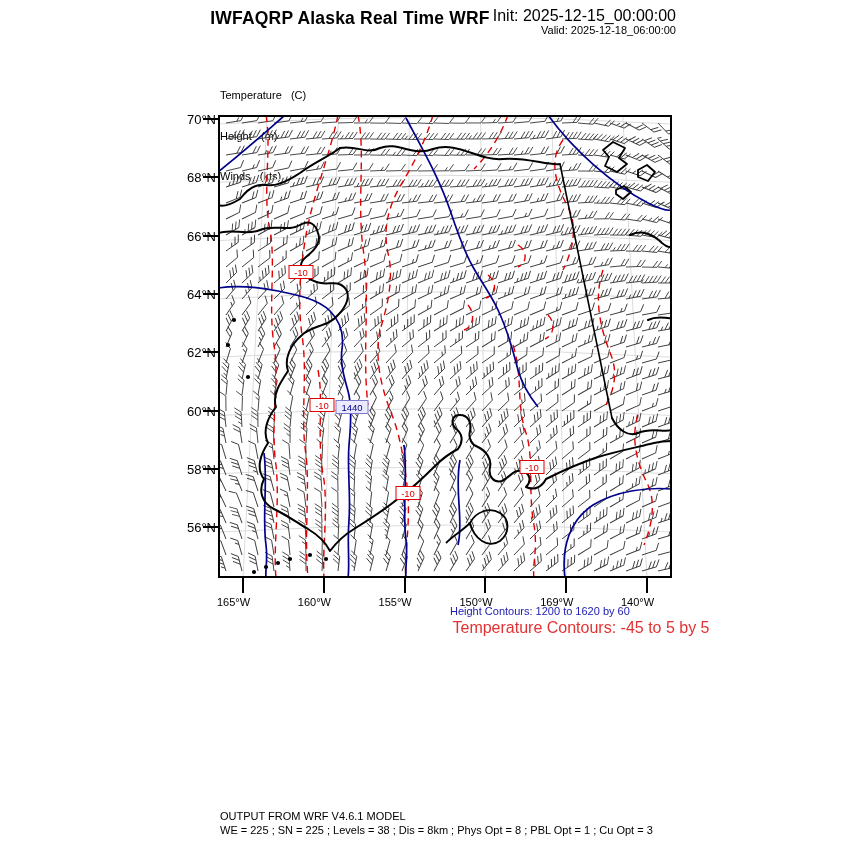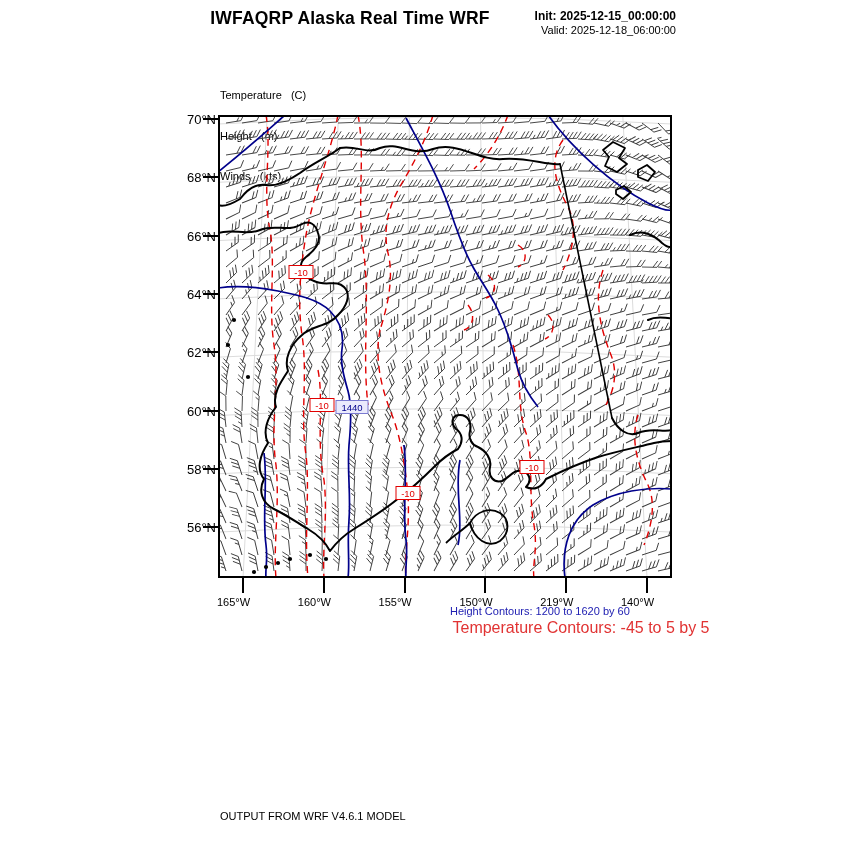--- a/index.html
+++ b/index.html
@@ -1,20 +1,20 @@
 <!DOCTYPE html>
 <html><head>
 <meta charset="utf-8">
 <style>
   html,body{margin:0;padding:0;background:#fff;}
   body{width:850px;height:850px;position:relative;font-family:"Liberation Sans",sans-serif;color:#000;overflow:hidden;}
   .abs{position:absolute;}
   #page-title{top:8px;left:350px;transform:translateX(-50%);font-size:17.5px;font-weight:bold;white-space:nowrap;letter-spacing:.2px;}
   #init-block{top:9px;right:174px;text-align:right;line-height:14px;}
-  #init-line{font-size:12px;font-weight:bold;text-align:center;}
+  #init-line{font-size:16px;font-weight:normal;text-align:center;}
   #valid-line{font-size:11px;}
   #legend-block{top:62px;left:220px;font-size:11px;line-height:13.5px;white-space:pre;}
   #map-wrap{top:115px;left:218px;width:454px;height:591px;}
   .lat-tick{height:2px;width:15px;background:#000;left:203px;}
   .lat-label{left:172px;width:44px;text-align:right;font-size:13px;}
   .lon-tick{width:2px;height:15px;background:#000;top:578px;}
   .lon-label{top:596px;width:52px;text-align:left;font-size:11px;}
   #caption-height{top:605px;left:450px;width:262px;text-align:left;font-size:11px;}
   #caption-temp{top:619px;left:450px;width:262px;text-align:center;font-size:16px;}
   #footer-block{top:809px;left:220px;font-size:11px;line-height:14px;}
@@ -942,23 +942,24 @@
     <div class="abs lat-label" style="top: 520.1px;">56°N</div>
     <div class="abs lon-tick" style="left: 242px;"></div>
     <div class="abs lon-label" style="left: 217px;">165°W</div>
     <div class="abs lon-tick" style="left: 322.8px;"></div>
     <div class="abs lon-label" style="left: 297.8px;">160°W</div>
     <div class="abs lon-tick" style="left: 403.6px;"></div>
     <div class="abs lon-label" style="left: 378.6px;">155°W</div>
     <div class="abs lon-tick" style="left: 484.4px;"></div>
     <div class="abs lon-label" style="left: 459.4px;">150°W</div>
     <div class="abs lon-tick" style="left: 565.2px;"></div>
-    <div class="abs lon-label" style="left: 540.2px;">219°W</div>
+    <div class="abs lon-label" style="left: 540.2px;">169°W</div>
     <div class="abs lon-tick" style="left: 646px;"></div>
     <div class="abs lon-label" style="left: 621px;">140°W</div>
   </div>
 
 <div class="abs" id="caption-height" style="color: rgb(32, 32, 178);">Height Contours: 1200 to 1620 by 60</div>
 <div class="abs" id="caption-temp" style="color: rgb(225, 51, 51);">Temperature Contours: -45 to 5 by 5</div>
 
 <div class="abs" id="footer-block">
   <div>OUTPUT FROM WRF V4.6.1 MODEL</div>
+  <div>WE = 225 ; SN = 225 ; Levels = 38 ; Dis = 8km ; Phys Opt = 8 ; PBL Opt = 1 ; Cu Opt = 3</div>
 </div>
 
 </body></html>

